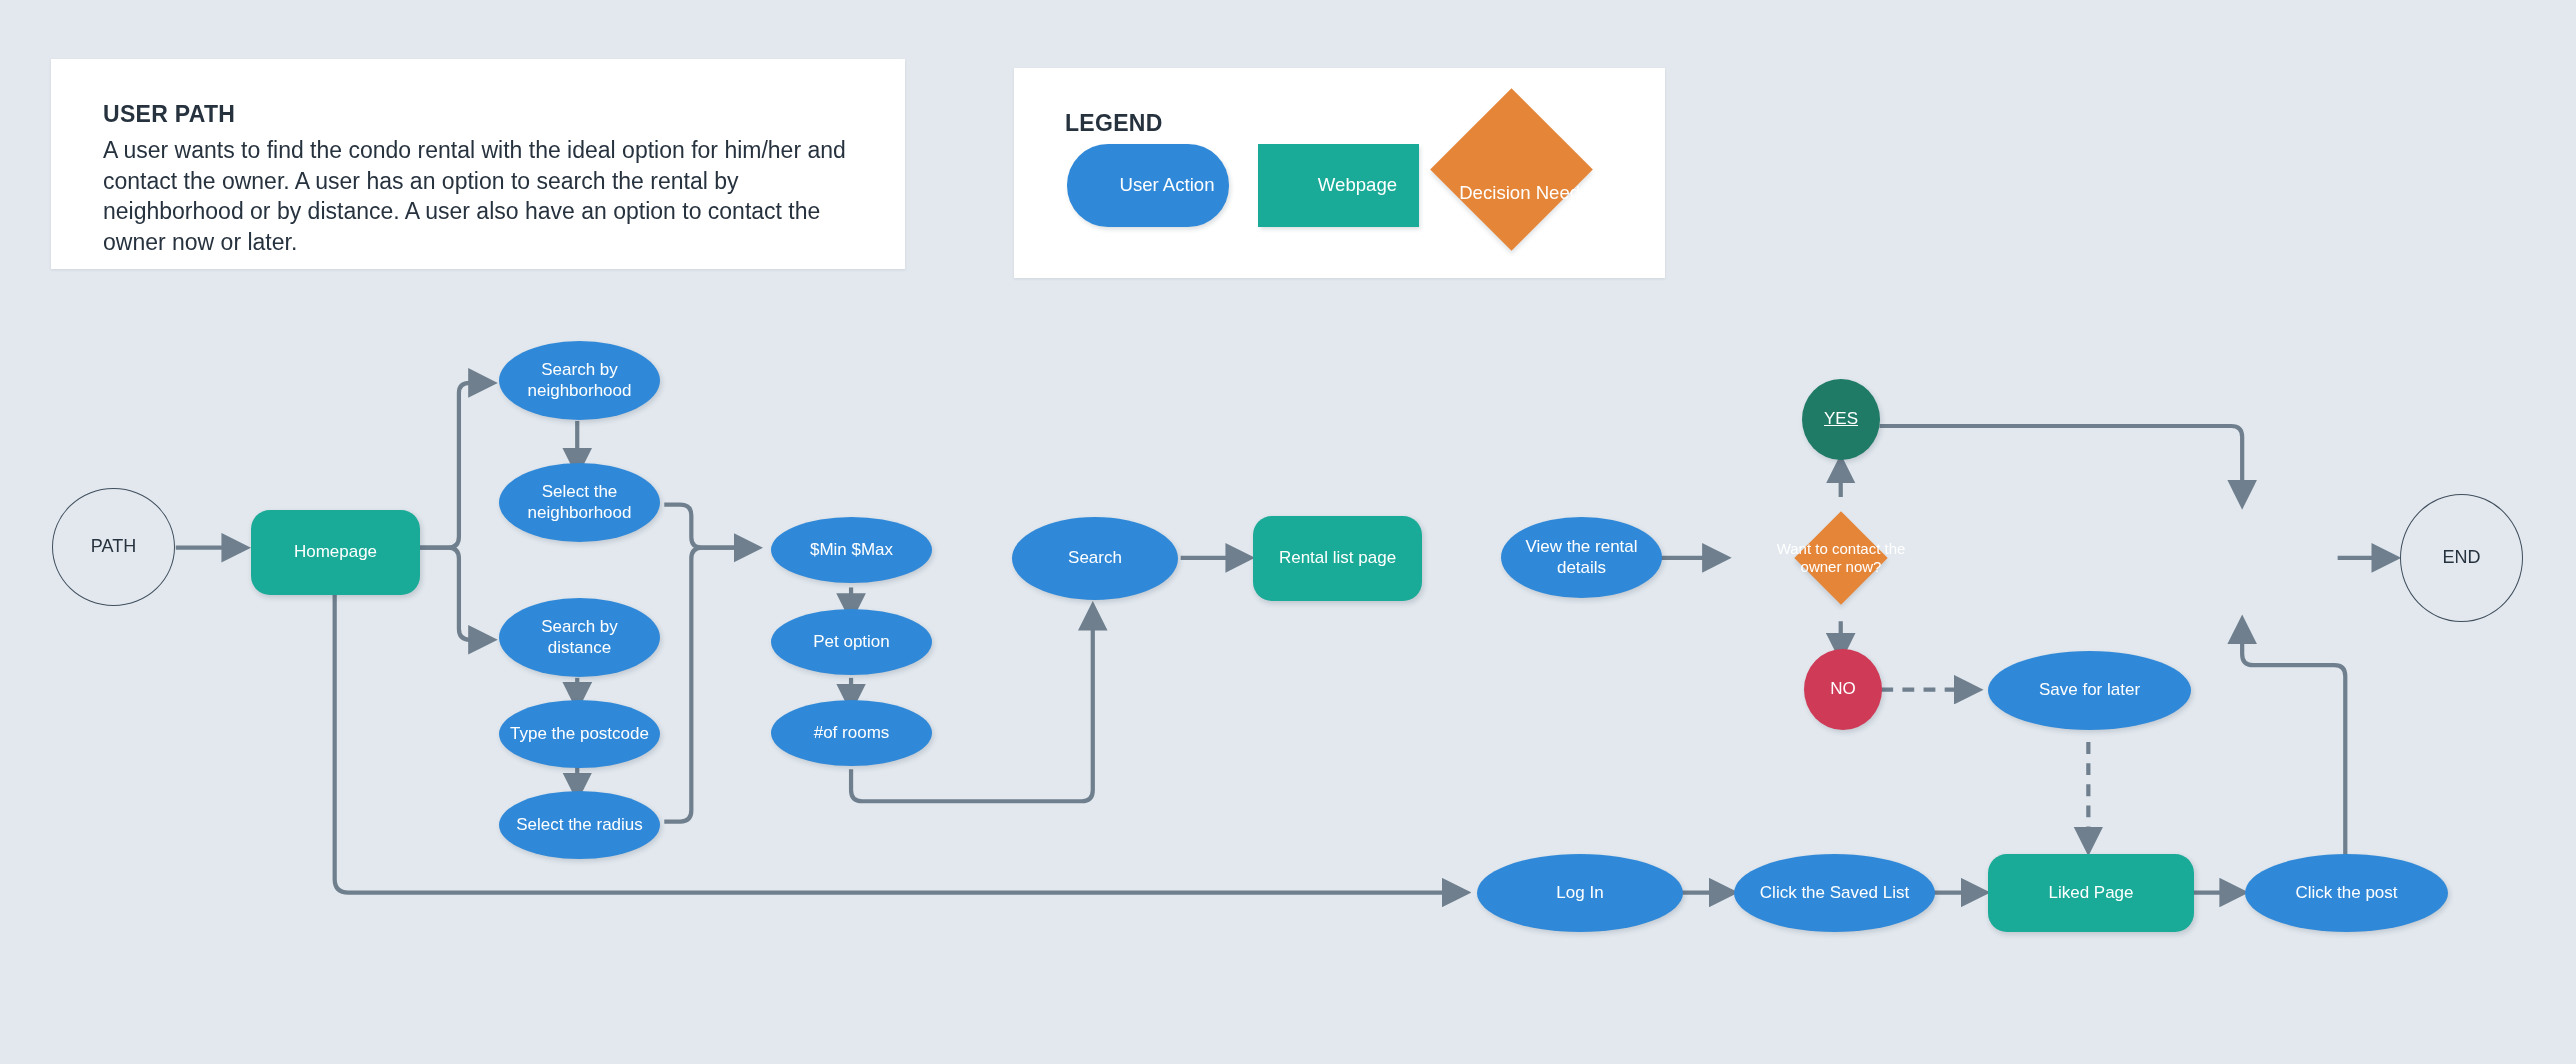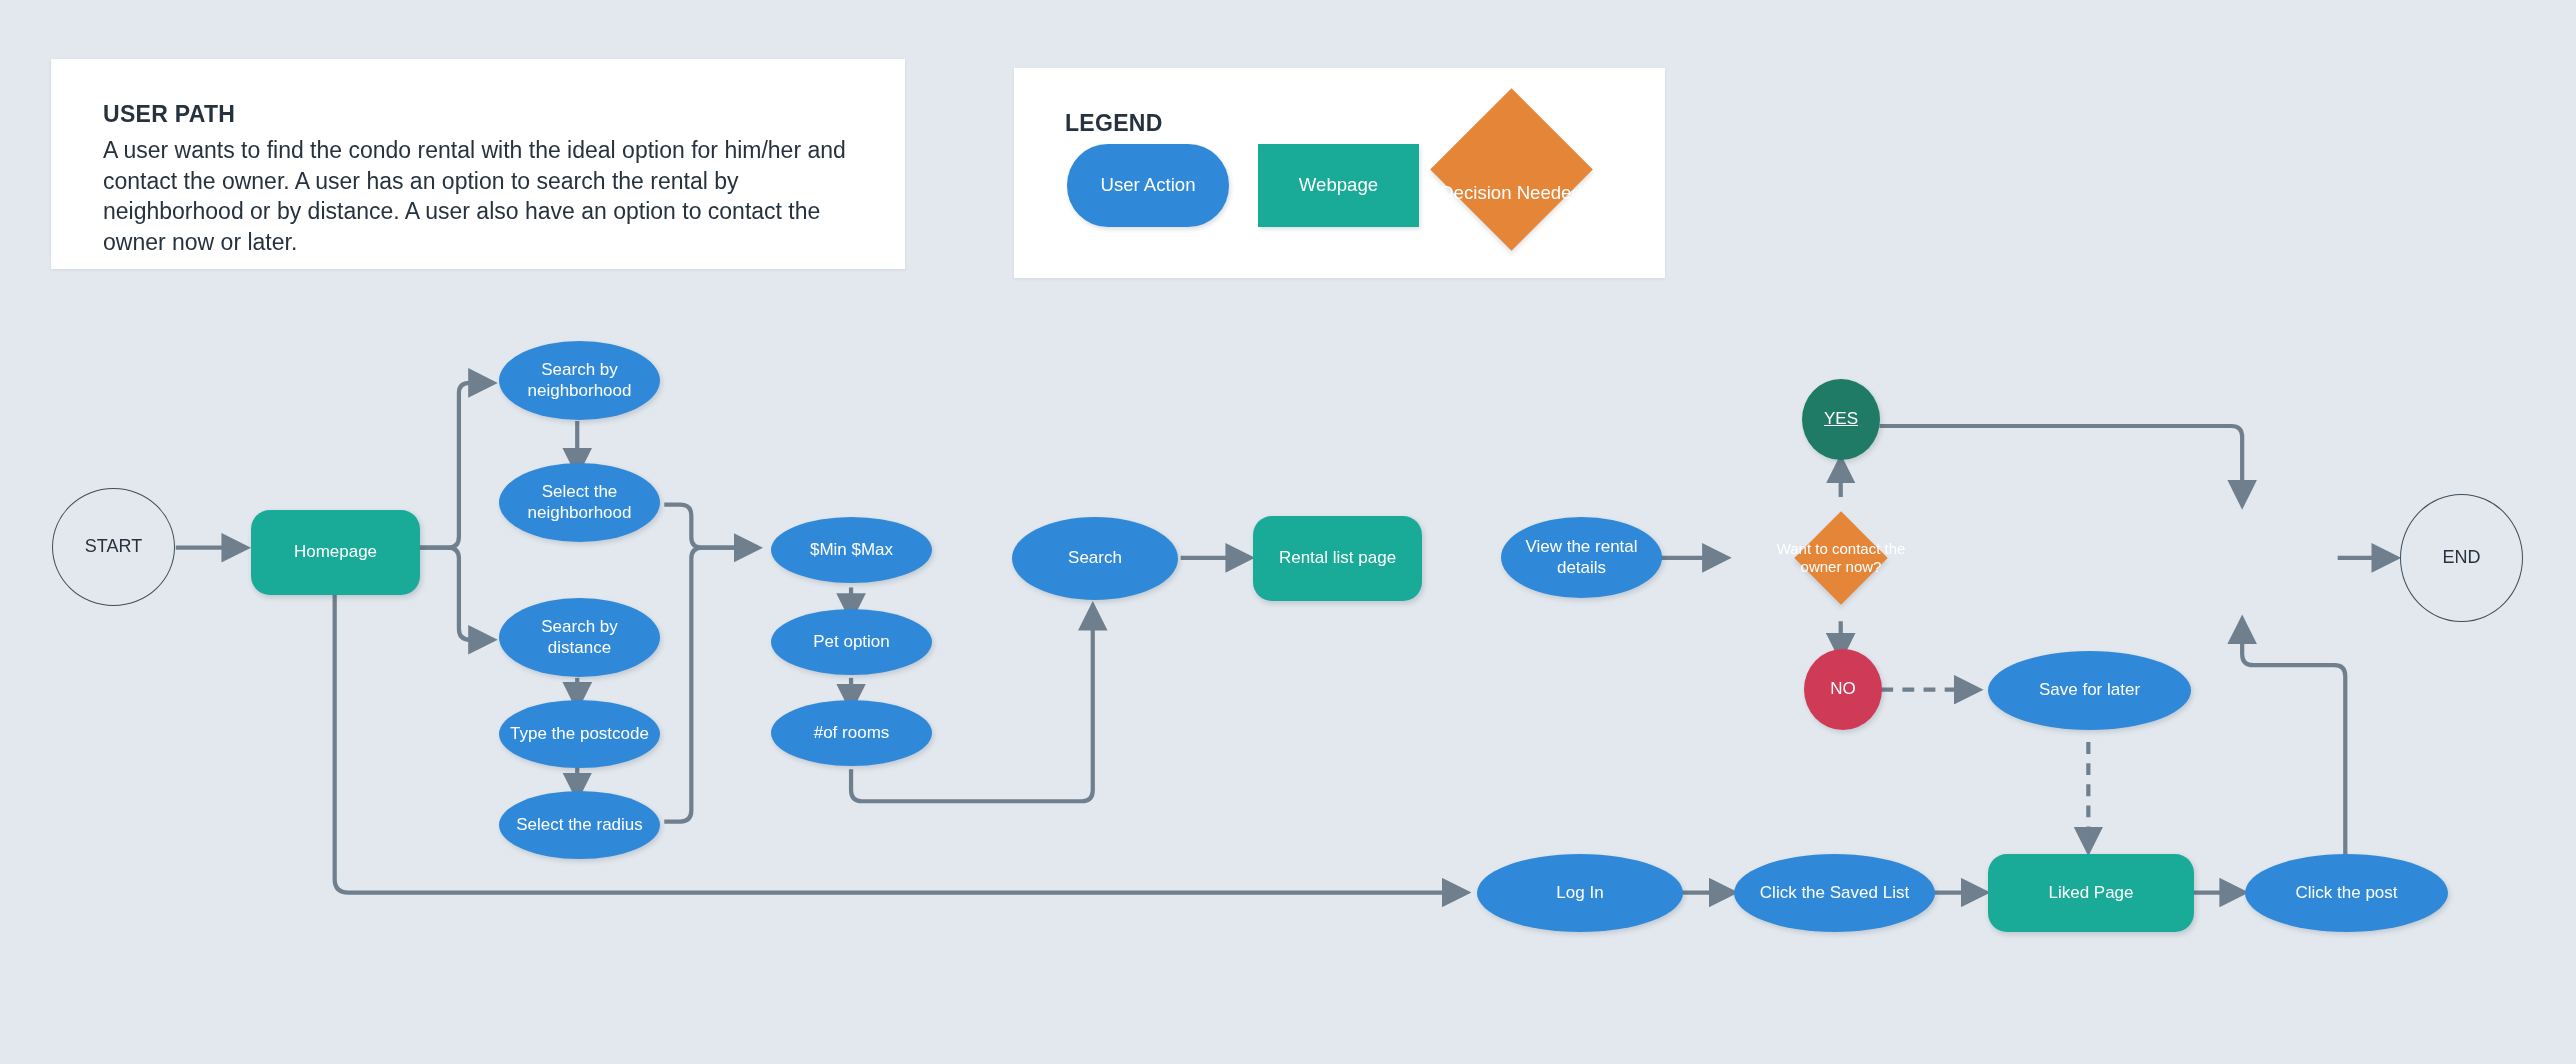--- a/index.html
+++ b/index.html
@@ -67,20 +67,21 @@
     background: #e58538;
     transform: rotate(45deg);
     box-shadow: 2.5px 2.5px 4.2px rgba(40,55,70,.14);
   }
   .lg-label {
     position: absolute;
     color: #ffffff;
     font-size: 18.6px;
     white-space: nowrap;
     text-align: center;
+    padding-left: 19px;
   }
   #lg-label-0 { left: 1067px; top: 174px; width: 162px; }
   #lg-label-1 { left: 1258px; top: 174px; width: 161px; }
   #lg-label-2 { left: 1418px; top: 182px; width: 186px; }
 
   
   .node {
     position: absolute;
     box-sizing: border-box;
     display: flex;
@@ -225,21 +226,21 @@
 
       <path d="M 2286 1056 L 2348 1056" marker-end="url(#ah)"></path>
 
       <path d="M 2593 1056 L 2654 1056" marker-end="url(#ah)"></path>
 
       <path d="M 2775 1018 L 2775 800 Q 2775 787 2762 787 L 2666 787 Q 2653 787 2653 774 L 2653 734" marker-end="url(#ah)"></path>
     </g>
   </svg>
 
   <div class="node terminator" style="left:52px;  top:488px;  width:123px; height:118px;">
-    <span>START</span>
+    <span>PATH</span>
   </div>
 
   <div class="node page" style="left:251px; top:510px; width:169px; height:85px;">
     <span>Homepage</span>
   </div>
 
   <div class="node action" style="left:499px; top:341px; width:161px; height:79px;">
     <span>Search by neighborhood</span>
   </div>
 

